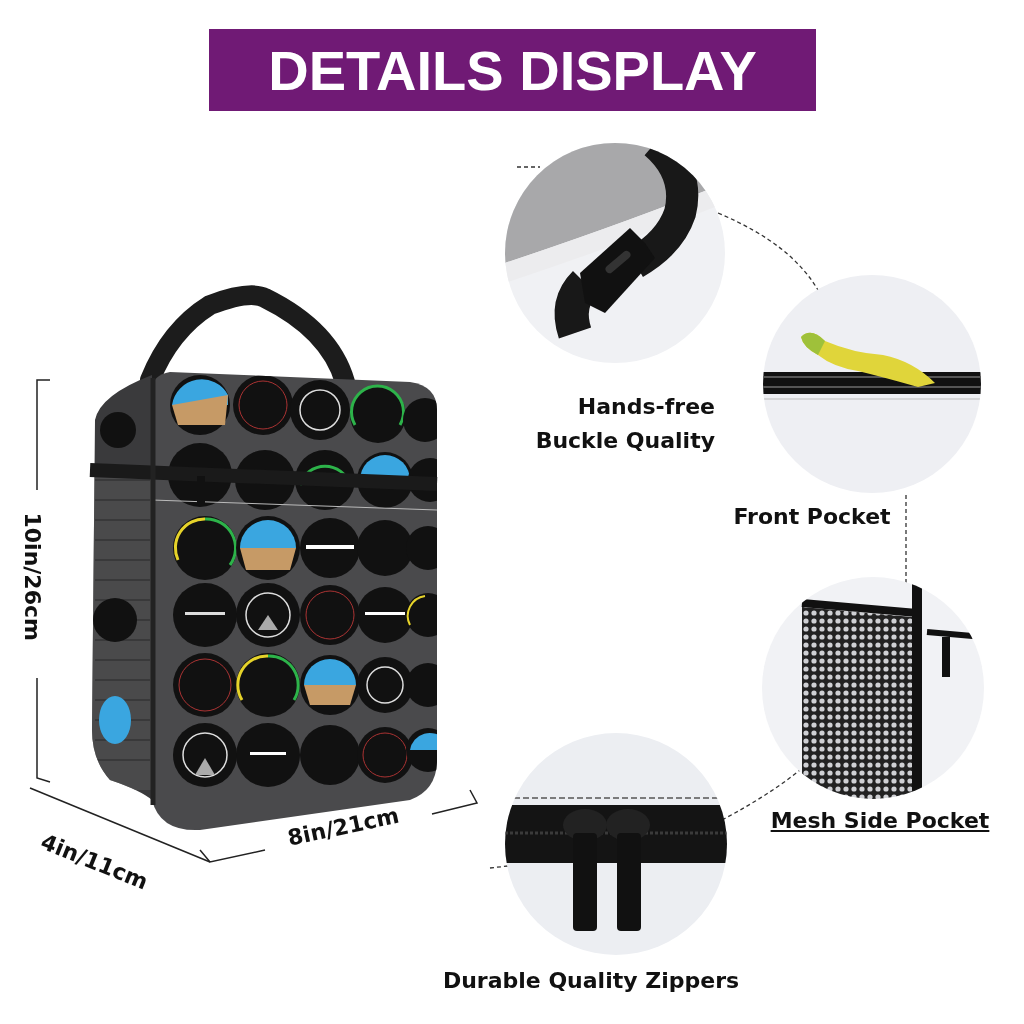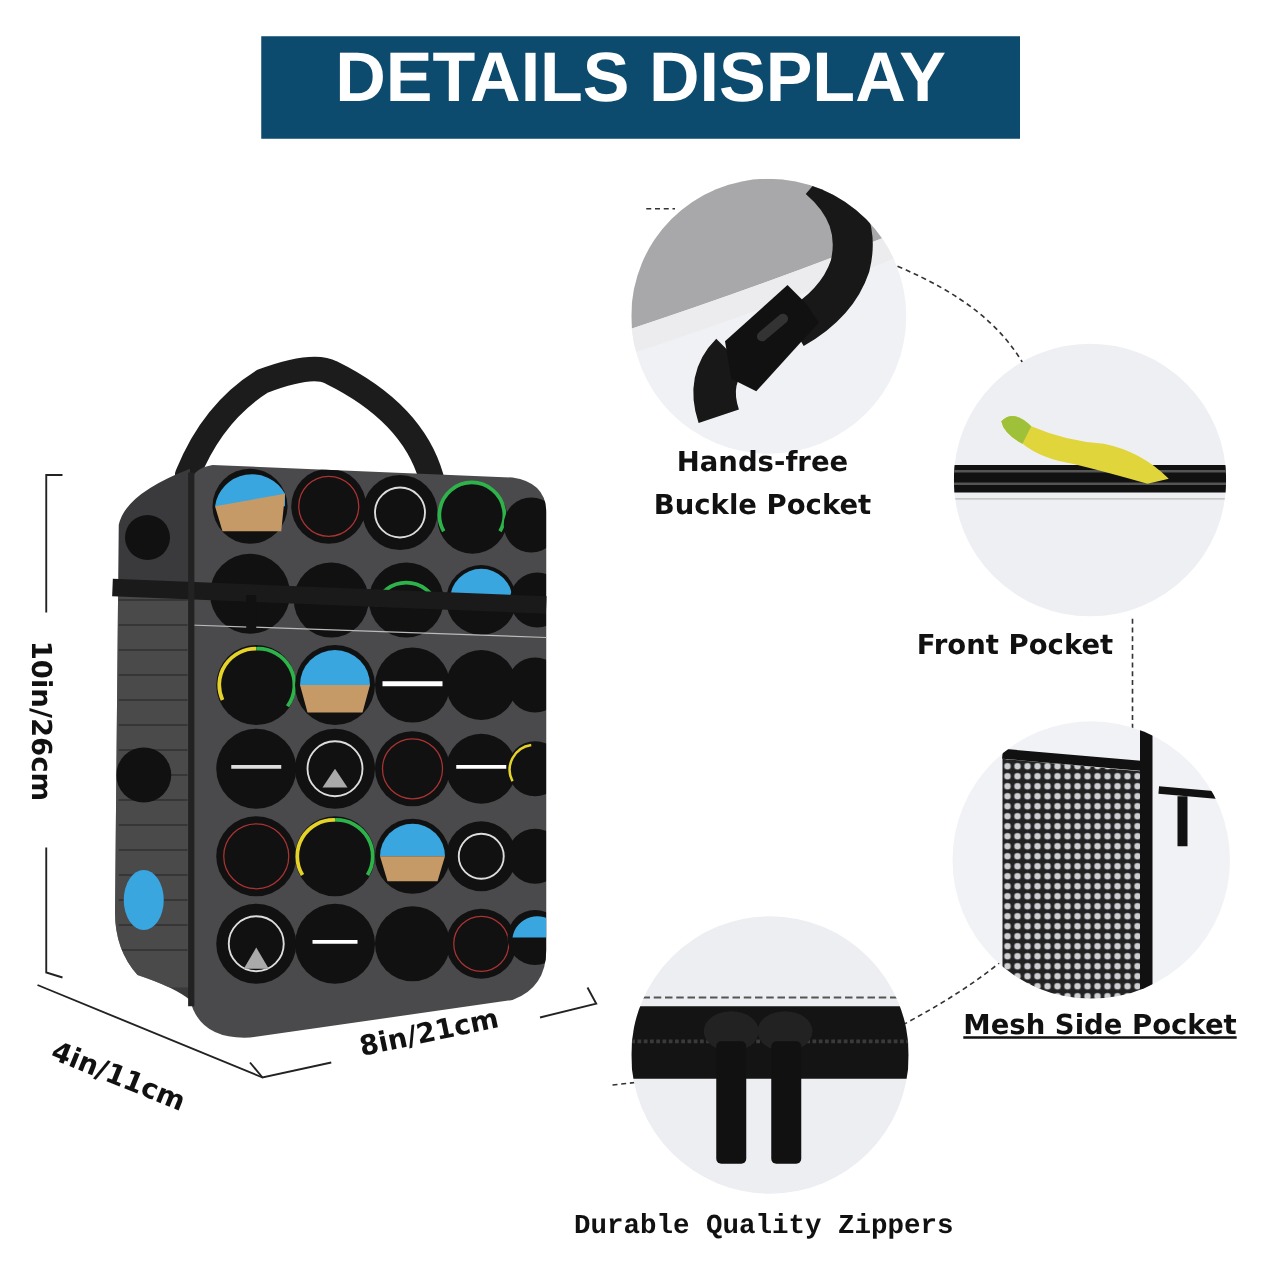--- a/index.html
+++ b/index.html
@@ -1,17 +1,17 @@
 <!DOCTYPE html>
 <html><head>
 <meta charset="utf-8">
 <style>
   html, body { margin:0; padding:0; }
   body { width:1024px; height:1024px; background:#ffffff; position:relative; overflow:hidden; font-family:"DejaVu Sans", sans-serif; }
-  .banner { position:absolute; left:209px; top:29px; width:607px; height:82px; background:#0c4a6e; display:flex; align-items:flex-start; justify-content:center; }
+  .banner { position:absolute; left:209px; top:29px; width:607px; height:82px; background:#701a75; display:flex; align-items:center; justify-content:center; }
   .banner-text { color:#fff; font-family:"Liberation Sans", sans-serif; font-weight:bold; font-size:56px; letter-spacing:0px; }
   .label { position:absolute; font-family:"DejaVu Sans", sans-serif; font-weight:bold; color:#111; font-size:22px; line-height:34px; text-align:center; white-space:nowrap; }
   .dim { position:absolute; font-family:"DejaVu Sans", sans-serif; font-weight:bold; color:#111; font-size:22px; white-space:nowrap; }
   .circle { position:absolute; border-radius:50%; overflow:hidden; background:#eceef2; }
   svg.overlay { position:absolute; left:0; top:0; }
 </style>
 </head>
 <body>
 
 <div class="banner">
@@ -141,23 +141,23 @@
 <div class="circle" style="left:505px; top:143px; width:220px; height:220px; background:#f0f1f4;">
   <svg width="220" height="220">
     <path d="M0,0 L220,0 L220,40 Q120,80 0,120 Z" fill="#a8a8aa"></path>
     <path d="M0,120 Q120,80 220,40 L220,60 Q120,100 0,140 Z" fill="#ececee"></path>
     <path d="M150,0 Q185,30 175,70 Q165,100 130,120" fill="none" stroke="#181818" stroke-width="32"></path>
     <path d="M70,190 Q60,160 80,140" fill="none" stroke="#181818" stroke-width="34"></path>
     <path d="M75,130 L125,85 L140,100 L150,115 L100,170 L80,160 Z" fill="#111"></path>
     <rect x="98" y="115" width="30" height="8" rx="4" fill="#333" transform="rotate(-40 113 119)"></rect>
   </svg>
 </div>
-<div class="label" style="left:505px; top:354px; width:210px;">
+<div class="label" style="left:505px; top:390px; width:210px;text-align:right;">
   <div>Hands-free</div>
-  <div>Buckle Pocket</div>
+  <div>Buckle Quality</div>
 </div>
 
 <div class="circle" style="left:763px; top:275px; width:218px; height:218px; background:#eeeff3;">
   <svg width="218" height="218">
     <rect x="0" y="97" width="218" height="22" fill="#111"></rect>
     <line x1="0" y1="102" x2="218" y2="102" stroke="#555" stroke-width="2"></line>
     <line x1="0" y1="112" x2="218" y2="112" stroke="#555" stroke-width="2"></line>
     <line x1="0" y1="124" x2="218" y2="124" stroke="#bbb" stroke-width="1"></line>
     <path d="M38,62 Q48,52 62,66 Q90,78 120,80 Q150,86 172,108 L155,112 Q120,102 95,96 Q70,92 55,80 Q40,72 38,62 Z" fill="#e0d53a"></path>
     <path d="M38,62 Q48,52 62,66 L55,80 Q40,72 38,62 Z" fill="#9fc13a"></path>
@@ -187,13 +187,13 @@
   <svg width="222" height="222">
     <line x1="0" y1="65" x2="222" y2="65" stroke="#555" stroke-width="1.5" stroke-dasharray="6,3"></line>
     <rect x="0" y="72" width="222" height="58" fill="#141414"></rect>
     <line x1="0" y1="100" x2="222" y2="100" stroke="#3a3a3a" stroke-width="3" stroke-dasharray="3,2"></line>
     <ellipse cx="80" cy="92" rx="22" ry="16" fill="#222"></ellipse>
     <ellipse cx="123" cy="92" rx="22" ry="16" fill="#222"></ellipse>
     <rect x="68" y="100" width="24" height="98" rx="4" fill="#111"></rect>
     <rect x="112" y="100" width="24" height="98" rx="4" fill="#111"></rect>
   </svg>
 </div>
-<div class="label" style="left:436px; top:964px; width:350px;font-family:Liberation Mono, monospace;">Durable Quality Zippers</div>
+<div class="label" style="left:416px; top:964px; width:350px;">Durable Quality Zippers</div>
 
 </body></html>

